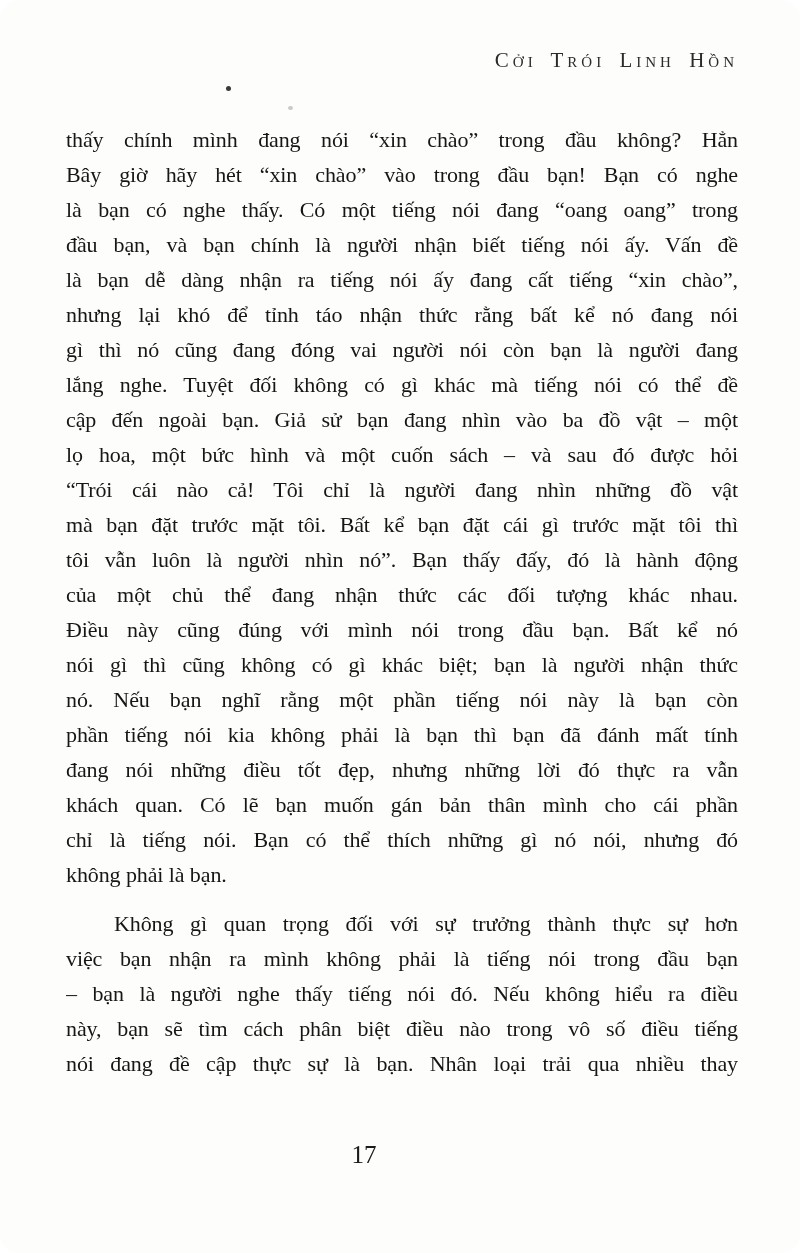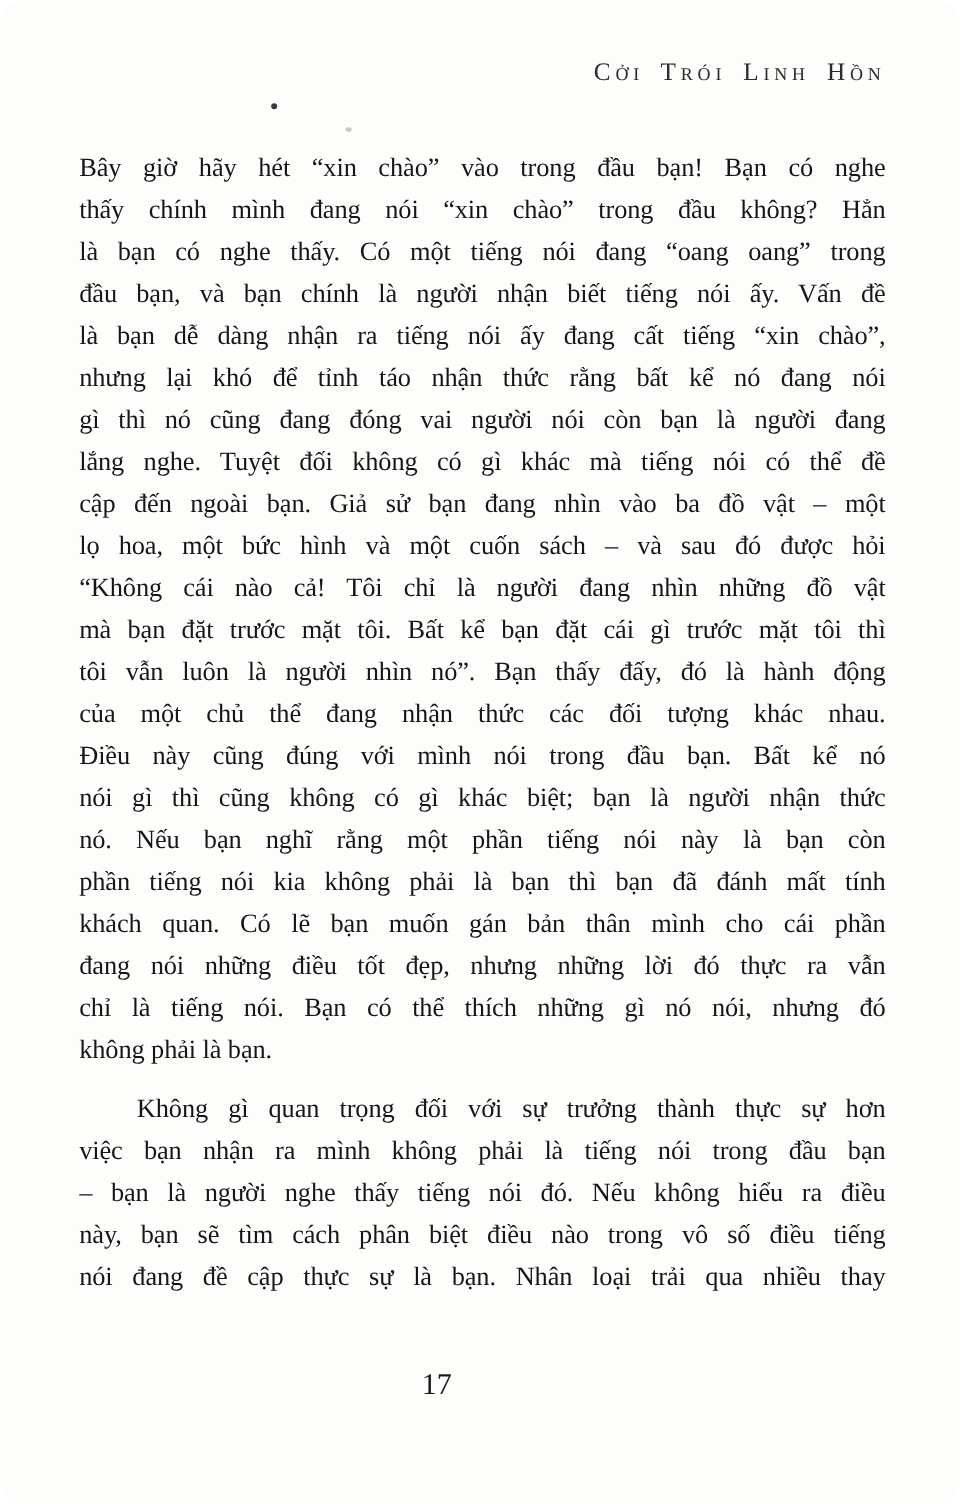--- a/index.html
+++ b/index.html
@@ -63,40 +63,40 @@
 <body>
 
 <div class="page" style="background: rgb(253, 253, 252); color: rgb(22, 22, 22); border-radius: 19px;">
   <div class="running-header">Cởi Trói Linh Hồn</div>
 
   <div class="speck speck-1"></div>
   <div class="speck speck-2"></div>
 
   <div class="body-text" id="body-text">
       <div class="paragraph">
+        <div class="line">thấy chính mình đang nói “xin chào” trong đầu không? Hẳn</div>
         <div class="line">Bây giờ hãy hét “xin chào” vào trong đầu bạn! Bạn có nghe</div>
-        <div class="line">thấy chính mình đang nói “xin chào” trong đầu không? Hẳn</div>
         <div class="line">là bạn có nghe thấy. Có một tiếng nói đang “oang oang” trong</div>
         <div class="line">đầu bạn, và bạn chính là người nhận biết tiếng nói ấy. Vấn đề</div>
         <div class="line">là bạn dễ dàng nhận ra tiếng nói ấy đang cất tiếng “xin chào”,</div>
         <div class="line">nhưng lại khó để tỉnh táo nhận thức rằng bất kể nó đang nói</div>
         <div class="line">gì thì nó cũng đang đóng vai người nói còn bạn là người đang</div>
         <div class="line">lắng nghe. Tuyệt đối không có gì khác mà tiếng nói có thể đề</div>
         <div class="line">cập đến ngoài bạn. Giả sử bạn đang nhìn vào ba đồ vật – một</div>
         <div class="line">lọ hoa, một bức hình và một cuốn sách – và sau đó được hỏi</div>
-        <div class="line">“Không cái nào cả! Tôi chỉ là người đang nhìn những đồ vật</div>
+        <div class="line">“Trói cái nào cả! Tôi chỉ là người đang nhìn những đồ vật</div>
         <div class="line">mà bạn đặt trước mặt tôi. Bất kể bạn đặt cái gì trước mặt tôi thì</div>
         <div class="line">tôi vẫn luôn là người nhìn nó”. Bạn thấy đấy, đó là hành động</div>
         <div class="line">của một chủ thể đang nhận thức các đối tượng khác nhau.</div>
         <div class="line">Điều này cũng đúng với mình nói trong đầu bạn. Bất kể nó</div>
         <div class="line">nói gì thì cũng không có gì khác biệt; bạn là người nhận thức</div>
         <div class="line">nó. Nếu bạn nghĩ rằng một phần tiếng nói này là bạn còn</div>
         <div class="line">phần tiếng nói kia không phải là bạn thì bạn đã đánh mất tính</div>
+        <div class="line">đang nói những điều tốt đẹp, nhưng những lời đó thực ra vẫn</div>
         <div class="line">khách quan. Có lẽ bạn muốn gán bản thân mình cho cái phần</div>
-        <div class="line">đang nói những điều tốt đẹp, nhưng những lời đó thực ra vẫn</div>
         <div class="line">chỉ là tiếng nói. Bạn có thể thích những gì nó nói, nhưng đó</div>
         <div class="line no-just">không phải là bạn.</div>
       </div>
       <div class="paragraph">
         <div class="line indent">Không gì quan trọng đối với sự trưởng thành thực sự hơn</div>
         <div class="line">việc bạn nhận ra mình không phải là tiếng nói trong đầu bạn</div>
         <div class="line">– bạn là người nghe thấy tiếng nói đó. Nếu không hiểu ra điều</div>
         <div class="line">này, bạn sẽ tìm cách phân biệt điều nào trong vô số điều tiếng</div>
         <div class="line">nói đang đề cập thực sự là bạn. Nhân loại trải qua nhiều thay</div>
       </div>

